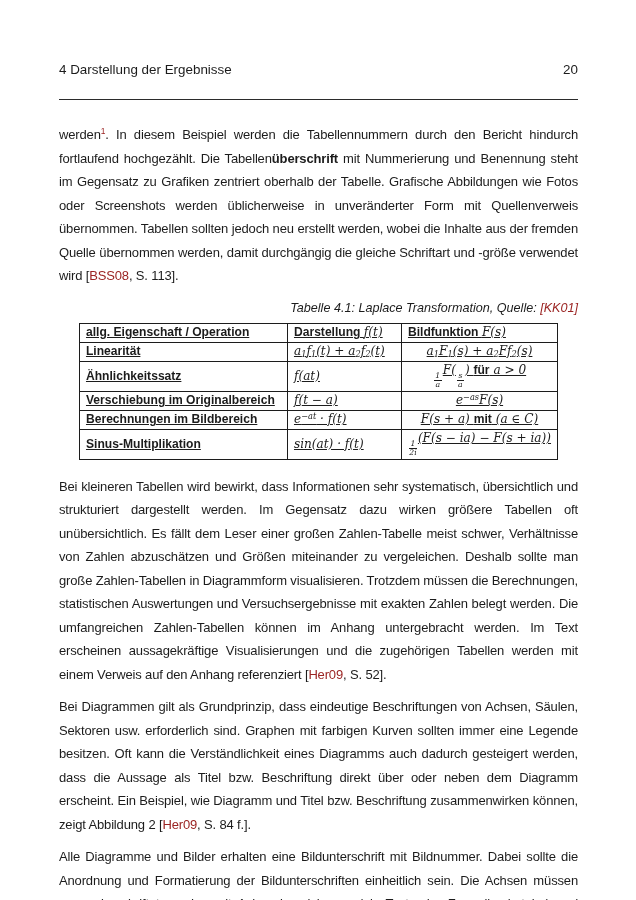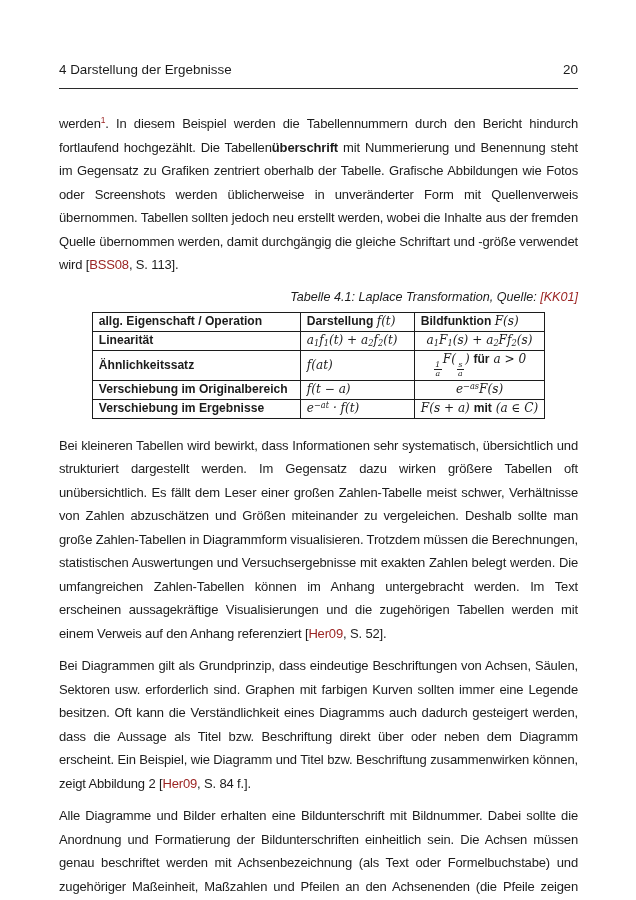--- a/index.html
+++ b/index.html
@@ -2,41 +2,41 @@
 <html style="--cite: #9b2423;"><head>
 <meta charset="utf-8">
 <style>
   :root{ --cite:#9b2423; --ink:#1c1c1c; }
   html,body{margin:0;padding:0;background:#ffffff;}
   body{width:636px;height:900px;overflow:hidden;color:var(--ink);
        font-family:"Liberation Sans",sans-serif;}
   .page{padding:62px 58px 0 59px;}
   
   .running-head{display:flex;justify-content:space-between;align-items:baseline;
-       font-size:13.4px;padding-bottom:11px;border-bottom:1.1px solid #2b2b2b;text-align:center;}
+       font-size:13.4px;padding-bottom:22px;border-bottom:1.1px solid #2b2b2b;text-align:center;}
   .content{margin-top:23px;}
   
   p.body-par{font-size:13px;line-height:23.5px;text-align:justify;
        margin:0 0 9px 0;letter-spacing:-0.15px;}
   
   .seg-b{font-weight:bold;}
   .seg-c{color:var(--cite);}
   .seg-sup{vertical-align:super;font-size:0.65em;line-height:0;}
   .seg-m{font-family:"DejaVu Serif",serif;font-style:italic;letter-spacing:0;margin-top:23px;}
   .msub{font-size:0.68em;vertical-align:-0.3em;line-height:0;}
   .msup{font-size:0.68em;vertical-align:0.5em;line-height:0;}
   .frac{display:inline-flex;flex-direction:column;align-items:center;
         vertical-align:-0.5em;line-height:1.05;font-size:0.64em;margin:0 1px;}
   .frac .num{display:block;border-bottom:0.9px solid currentColor;padding:0 1.5px;}
   .frac .den{display:block;}
   
   .tab-caption{text-align:right;font-style:italic;font-size:12.6px;
         margin:13px 0 8px 0;}
   
-  table.laplace{border-collapse:collapse;margin:0 auto;font-size:12.1px;}
+  table.laplace{border-collapse:collapse;margin:0 auto;font-size:12.1px;text-decoration:underline;}
   table.laplace th,table.laplace td{border:1px solid #1c1c1c;padding:0.5px 6px 1.5px 6px;
         text-align:left;white-space:nowrap;line-height:16px;}
   table.laplace th{font-weight:bold;}
   table.laplace th .seg-m{font-weight:normal;}
   table.laplace td.lab{font-weight:bold;min-width:195px;}
   table.laplace td.zeit{min-width:101px;}
   table.laplace td.bild{min-width:108px;text-align:center;}
   table.laplace{margin-bottom:15px;}
 </style>
 </head>
@@ -81,23 +81,31 @@
                   <span class="num">s</span>
                   <span class="den">a</span>
                 </span>) </span><span class="seg-b">für</span><span class="seg-m"> a &gt; 0</span></td>
           </tr>
           <tr>
             <td class="lab">Verschiebung im Originalbereich</td>
             <td class="zeit"><span class="seg-m">f(t − a)</span></td>
             <td class="bild"><span class="seg-m">e<span class="msup">−as</span>F(s)</span></td>
           </tr>
           <tr>
-            <td class="lab">Verschiebung im Ergebnisse</td>
+            <td class="lab">Berechnungen im Bildbereich</td>
             <td class="zeit"><span class="seg-m">e<span class="msup">−at</span> · f(t)</span></td>
             <td class="bild"><span class="seg-m">F(s + a) </span><span class="seg-b">mit</span><span class="seg-m"> (a ∈ C)</span></td>
+          </tr>
+          <tr>
+            <td class="lab">Sinus-Multiplikation</td>
+            <td class="zeit"><span class="seg-m">sin(at) · f(t)</span></td>
+            <td class="bild"><span class="seg-m"><span class="frac">
+                  <span class="num">1</span>
+                  <span class="den">2i</span>
+                </span>(F(s − ia) − F(s + ia))</span></td>
           </tr>
         </tbody>
     </table>
 
     <div id="par-block-rest">
         <p class="body-par"><span>Bei kleineren Tabellen wird bewirkt, dass Informationen sehr systematisch, übersichtlich und strukturiert dargestellt werden. Im Gegensatz dazu wirken größere Tabellen oft unübersichtlich. Es fällt dem Leser einer großen Zahlen-Tabelle meist schwer, Verhältnisse von Zahlen abzuschätzen und Größen miteinander zu vergeleichen. Deshalb sollte man große Zahlen-Tabellen in Diagrammform visualisieren. Trotzdem müssen die Berechnungen, statistischen Auswertungen und Versuchsergebnisse mit exakten Zahlen belegt werden. Die umfangreichen Zahlen-Tabellen können im Anhang untergebracht werden. Im Text erscheinen aussagekräftige Visualisierungen und die zugehörigen Tabellen werden mit einem Verweis auf den Anhang referenziert [</span><span class="seg-c">Her09</span><span>, S. 52].</span></p>
         <p class="body-par"><span>Bei Diagrammen gilt als Grundprinzip, dass eindeutige Beschriftungen von Achsen, Säulen, Sektoren usw. erforderlich sind. Graphen mit farbigen Kurven sollten immer eine Legende besitzen. Oft kann die Verständlichkeit eines Diagramms auch dadurch gesteigert werden, dass die Aussage als Titel bzw. Beschriftung direkt über oder neben dem Diagramm erscheint. Ein Beispiel, wie Diagramm und Titel bzw. Beschriftung zusammenwirken können, zeigt Abbildung 2 [</span><span class="seg-c">Her09</span><span>, S. 84 f.].</span></p>
         <p class="body-par"><span>Alle Diagramme und Bilder erhalten eine Bildunterschrift mit Bildnummer. Dabei sollte die Anordnung und Formatierung der Bildunterschriften einheitlich sein. Die Achsen müssen genau beschriftet werden mit Achsenbezeichnung (als Text oder Formelbuchstabe) und zugehöriger Maßeinheit, Maßzahlen und Pfeilen an den Achsenenden (die Pfeile zeigen nach oben und rechts). Eine horizontale Text-Angabe sowie die waagerechte Beschriftung der Achsen ist unbedingt vorzuziehen, weil die Grafik so nicht gedreht werden muss. Wenn ein Diagramm zum Ablesen von Zahlen dient, dann ist</span></p>
       </div>
 

